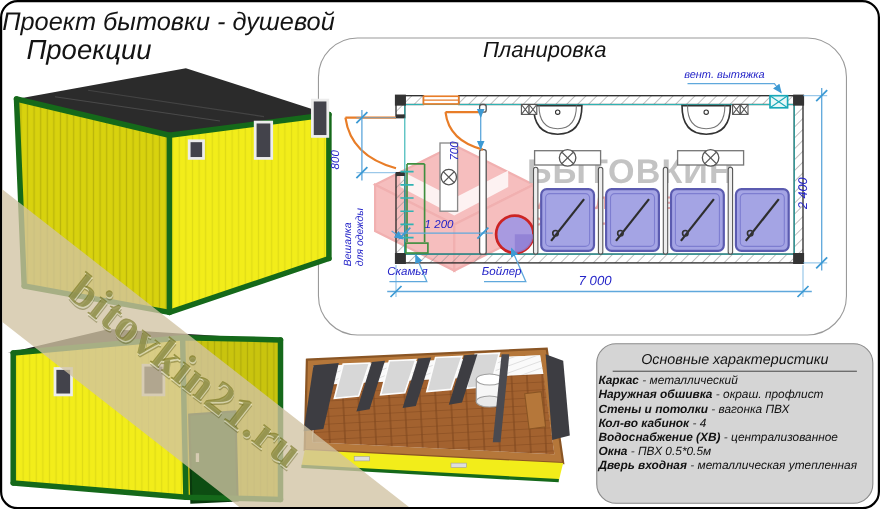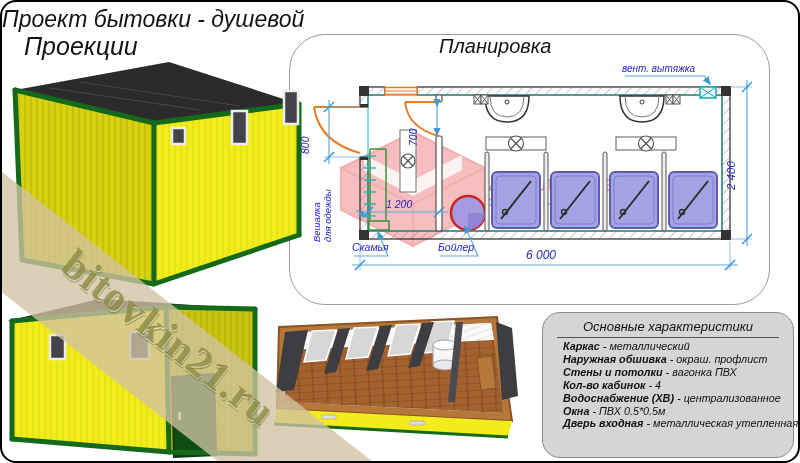--- a/index.html
+++ b/index.html
@@ -14,21 +14,21 @@
   .panel{position:absolute;box-sizing:border-box;}
   .plan-panel{left:287px;top:32px;width:481px;height:271px;border:1.5px solid #9a9a9a;border-radius:36px;background:#fff;}
   .layer{position:absolute;}
   
   .logo-name{position:absolute;left:142px;top:8px;font-size:31px;font-weight:bold;letter-spacing:1px;color:rgba(185,185,185,.85);}
   .logo-tag{position:absolute;left:146px;top:46px;font-size:16.5px;font-weight:bold;letter-spacing:2.5px;color:rgba(233,158,158,.9);}
   
   .chars{left:540px;top:310px;width:252px;height:146px;background:#d5d5d5;border:1.5px solid #8a8a8a;border-radius:18px;font-style:italic;color:#111;}
   .chars .c-title{margin:6px 0 0;text-align:center;font-size:13px;}
   .chars .rule{border-top:1px solid #555;margin:3px 14px 2px;}
-  .c-row{font-size:10.8px;line-height:12.9px;padding-left:20px;white-space:nowrap;}
+  .c-row{font-size:10.8px;line-height:12.9px;padding-left:1px;white-space:nowrap;}
   .c-lab{font-weight:bold;}
   
   .wm-band{position:absolute;left:0;top:170px;width:700px;height:95px;background:rgba(209,195,163,.78);
            transform:rotate(38deg);transform-origin:0 0;}
   .wm-text{position:absolute;left:105px;top:4px;font-family:"Liberation Serif",serif;font-weight:bold;
            font-size:42px;letter-spacing:1px;color:rgba(100,100,10,.55);
            text-shadow:1px 1px 0 rgba(255,255,235,.55), 2px 2px 0 rgba(70,70,0,.35);}
 </style>
 </head>
 <body>
@@ -39,20 +39,21 @@
 
   <div class="layer" style="left:335px;top:128px;width:375px;height:120px;">
     <svg width="152" height="120" viewBox="0 0 152 120">
       <g opacity="0.45">
         <polygon points="76,2 148,38 76,74 4,38" fill="#ea7070" stroke="#e05050" stroke-width="2"></polygon>
         <polygon points="4,38 76,74 76,116 4,80" fill="#ea7070" stroke="#e05050" stroke-width="2"></polygon>
         <polygon points="148,38 76,74 76,116 148,80" fill="#ea7070" stroke="#e05050" stroke-width="2"></polygon>
         <polygon points="27,25 76,50 125,25 125,40 76,66 27,40" fill="#ffffff" opacity="0.8"></polygon>
       </g>
     </svg>
+    <div class="logo-name">БЫТОВКИН</div>
     <div class="logo-tag">МОДУЛЬНЫЕ РЕШЕНИЯ</div>
   </div>
 
   <div class="layer" style="left:290px;top:58px;width:478px;height:245px;">
     <svg width="478" height="245" viewBox="0 0 478 245">
       <defs>
         <pattern id="hat" width="7" height="7" patternUnits="userSpaceOnUse" patternTransform="rotate(45)">
           <line x1="0" y1="0" x2="0" y2="7" stroke="#8d8d8d" stroke-width="1"></line>
         </pattern>
         <marker id="arr" orient="auto" markerWidth="9" markerHeight="8" refX="6" refY="3">
@@ -353,21 +354,21 @@
     <div class="c-row"><span class="c-lab">Кол-во кабинок</span><span> - </span><span>4</span></div>
     <div class="c-row"><span class="c-lab">Водоснабжение (ХВ)</span><span> - </span><span>централизованное</span></div>
     <div class="c-row"><span class="c-lab">Окна</span><span> - </span><span>ПВХ 0.5*0.5м</span></div>
     <div class="c-row"><span class="c-lab">Дверь входная</span><span> - </span><span>металлическая утепленная</span></div>
   </div>
 
   <div class="blab vrot" style="left:309px;top:141px;">800</div>
   <div class="blab vrot" style="left:417px;top:133px;">700</div>
   <div class="blab" style="left:384px;top:197px;">1 200</div>
   <div class="blab vrot" style="left:735px;top:177px;font-size:11.5px;">2 400</div>
-  <div class="blab" style="left:524px;top:248px;font-size:12px;">6 000</div>
+  <div class="blab" style="left:524px;top:248px;font-size:12px;">7 000</div>
   <div class="blab" style="left:620px;top:61px;font-size:10px;">вент. вытяжка</div>
   <div class="blab vrot" style="left:331px;top:219px;font-size:9.5px;line-height:10.5px;">
     <div>Вешалка</div>
     <div>для одежды</div>
   </div>
   <div class="blab" style="left:350px;top:240px;">Скамья</div>
   <div class="blab" style="left:436px;top:240px;">Бойлер</div>
 
   <div class="wm-band">
     <div class="wm-text">bitovkin21.ru</div>

